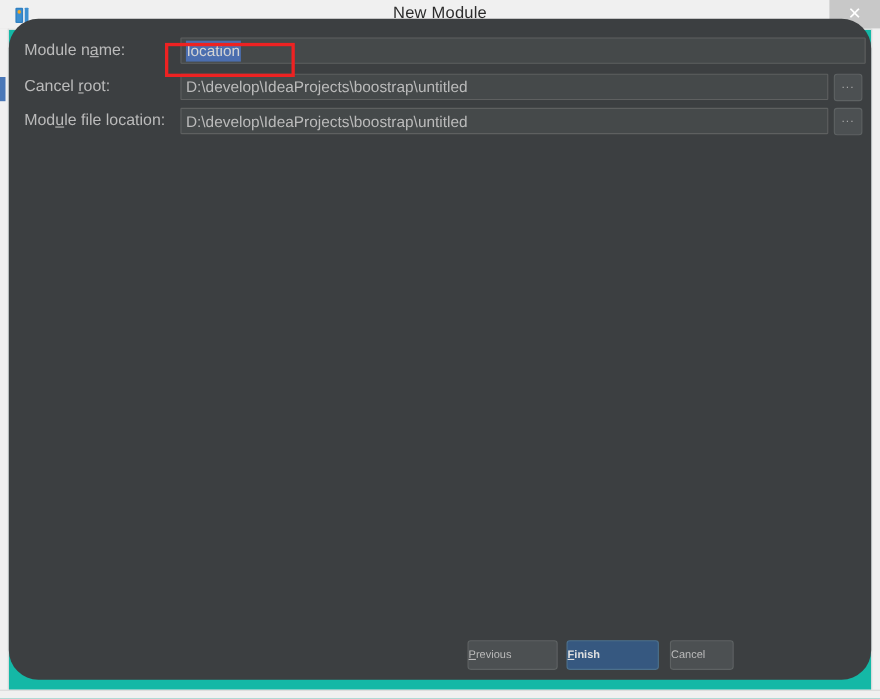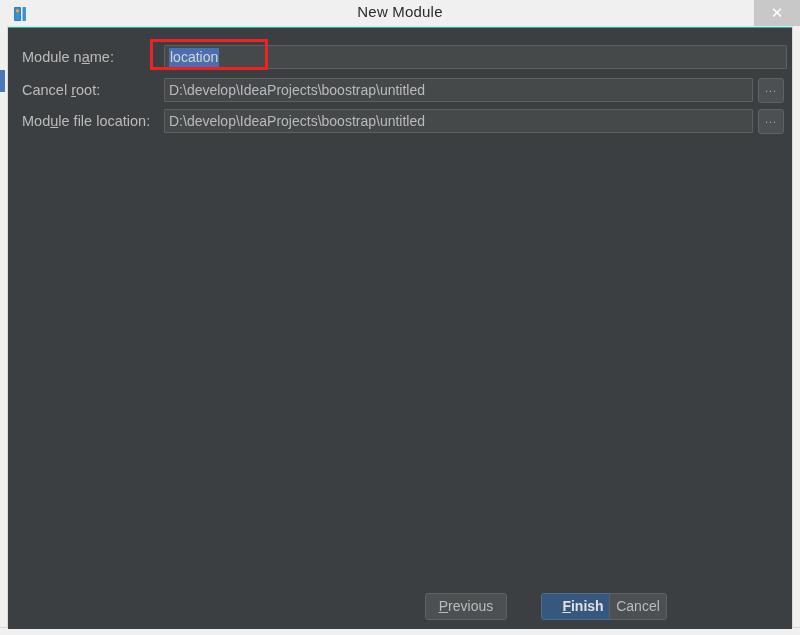--- a/index.html
+++ b/index.html
@@ -84,23 +84,24 @@
     position: absolute;
     left: 0; bottom: 0;
     width: 800px; height: 7px;
     background: #f0f0f0;
     border-top: 1px solid #d9d9d9;
   }
 
   
   #dialog-body {
     position: absolute;
-    left: 8px; top: 28px;
+    left: 8px; top: 17px;
     width: 784px; height: 601px;
     background: #3c3f41;
+    border-radius: 27px;
   }
 
   
   .form-row {
     position: absolute;
     left: 0;
     height: 26px;
   }
   .form-label {
     position: absolute;
@@ -161,23 +162,22 @@
 
   
   .dlg-button {
     position: absolute;
     box-sizing: border-box;
     height: 27px;
     background: #4c5052;
     border: 1px solid #5e6263;
     border-radius: 3px;
     color: #bbbbbb;
-    font-size: 14px;
+    font-size: 10px;
     line-height: 25px;
-    text-align: center;
     cursor: pointer;
     user-select: none;
     font-family: "Liberation Sans", sans-serif;
   }
   .dlg-button.default {
     background: #365880;
     border: 1px solid #4c708c;
     color: #e0e0e0;
     font-weight: bold;
   }
@@ -223,20 +223,20 @@
       <div class="browse-button" style="left:750px; top:1px;">...</div>
     </div>
 
     <div class="form-row" style="top:80px;">
       <div class="form-label" style="left:14px; top:0;"><span>Mod</span><u>u</u><span>le file location:</span></div>
       <div class="text-field" style="left:156px; top:1px; width:589px; height:24px; line-height:22px;">D:\develop\IdeaProjects\boostrap\untitled</div>
       <div class="browse-button" style="left:750px; top:1px;">...</div>
     </div>
 
     <div class="dlg-button" style="left:417px; top:565px; width:82px;"><u>P</u><span>revious</span></div>
-    <div class="dlg-button default" style="left:507px; top:565px; width:84px;margin-left:26px;"><u>F</u><span>inish</span></div>
+    <div class="dlg-button default" style="left:507px; top:565px; width:84px;"><u>F</u><span>inish</span></div>
     <div class="dlg-button" style="left:601px; top:565px; width:58px;"><span>Cancel</span></div>
 
   </div>
 
   <div id="name-highlight"></div>
 
 </div>
 
 </body></html>

